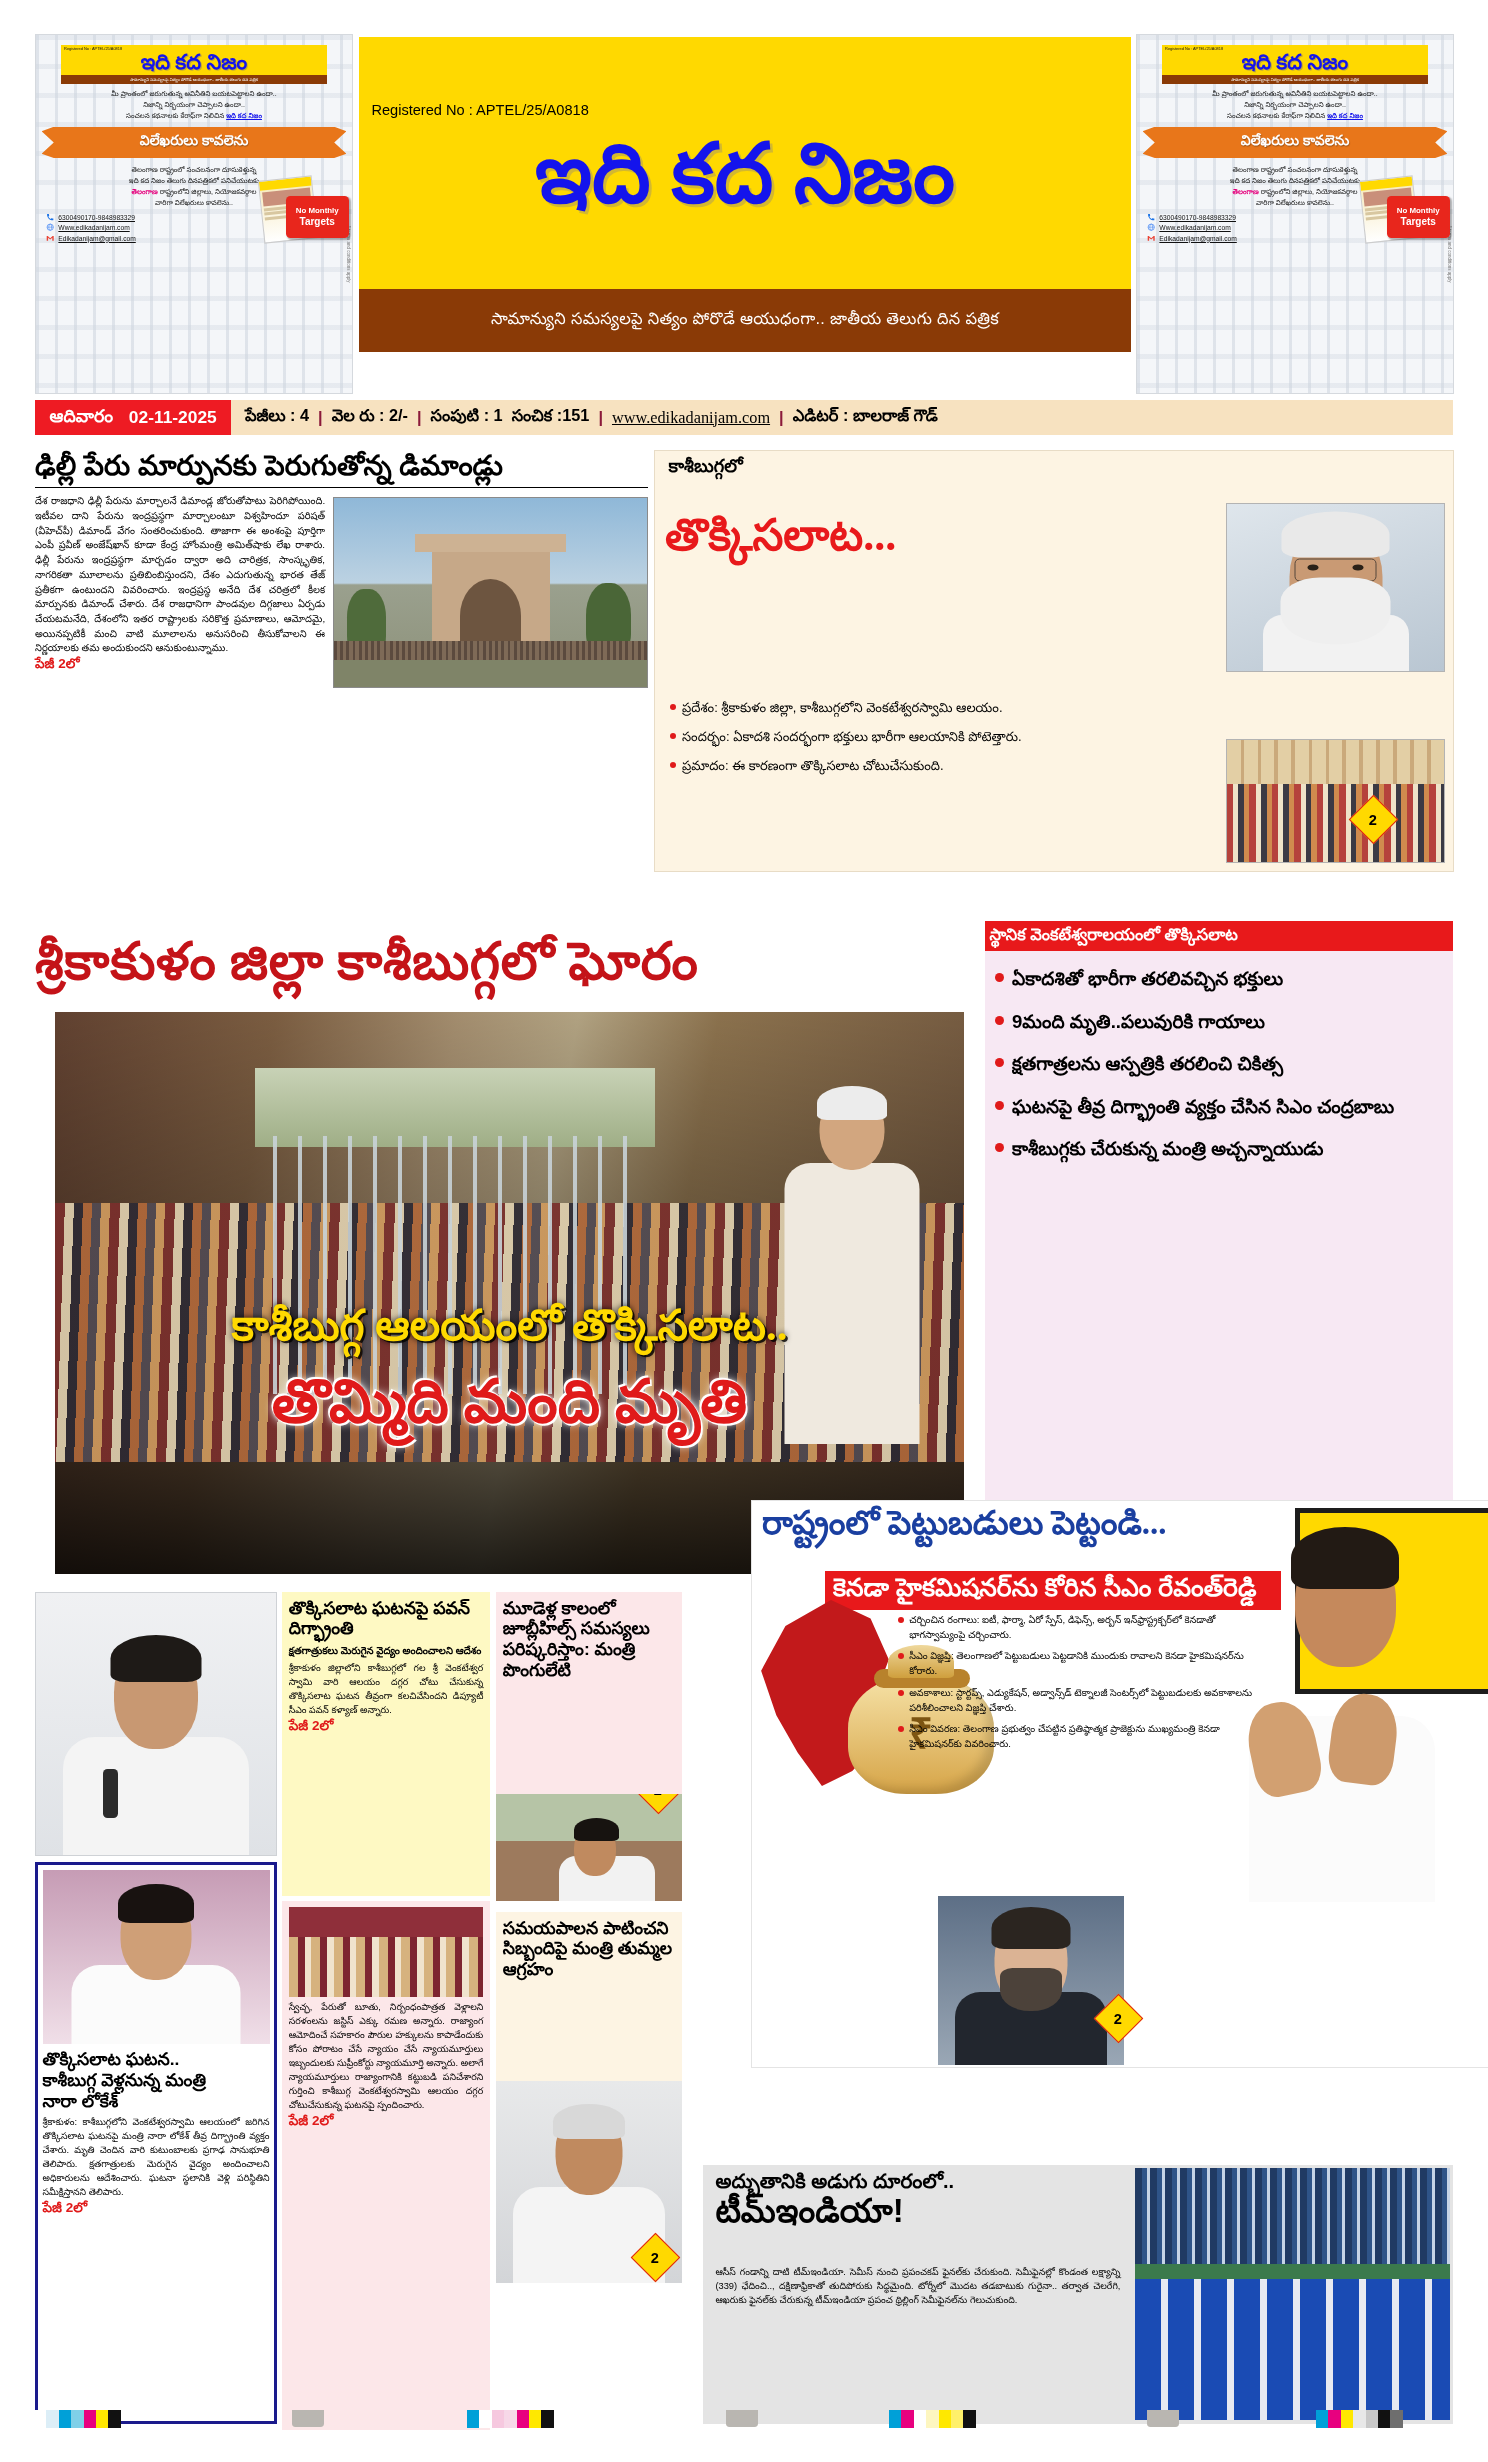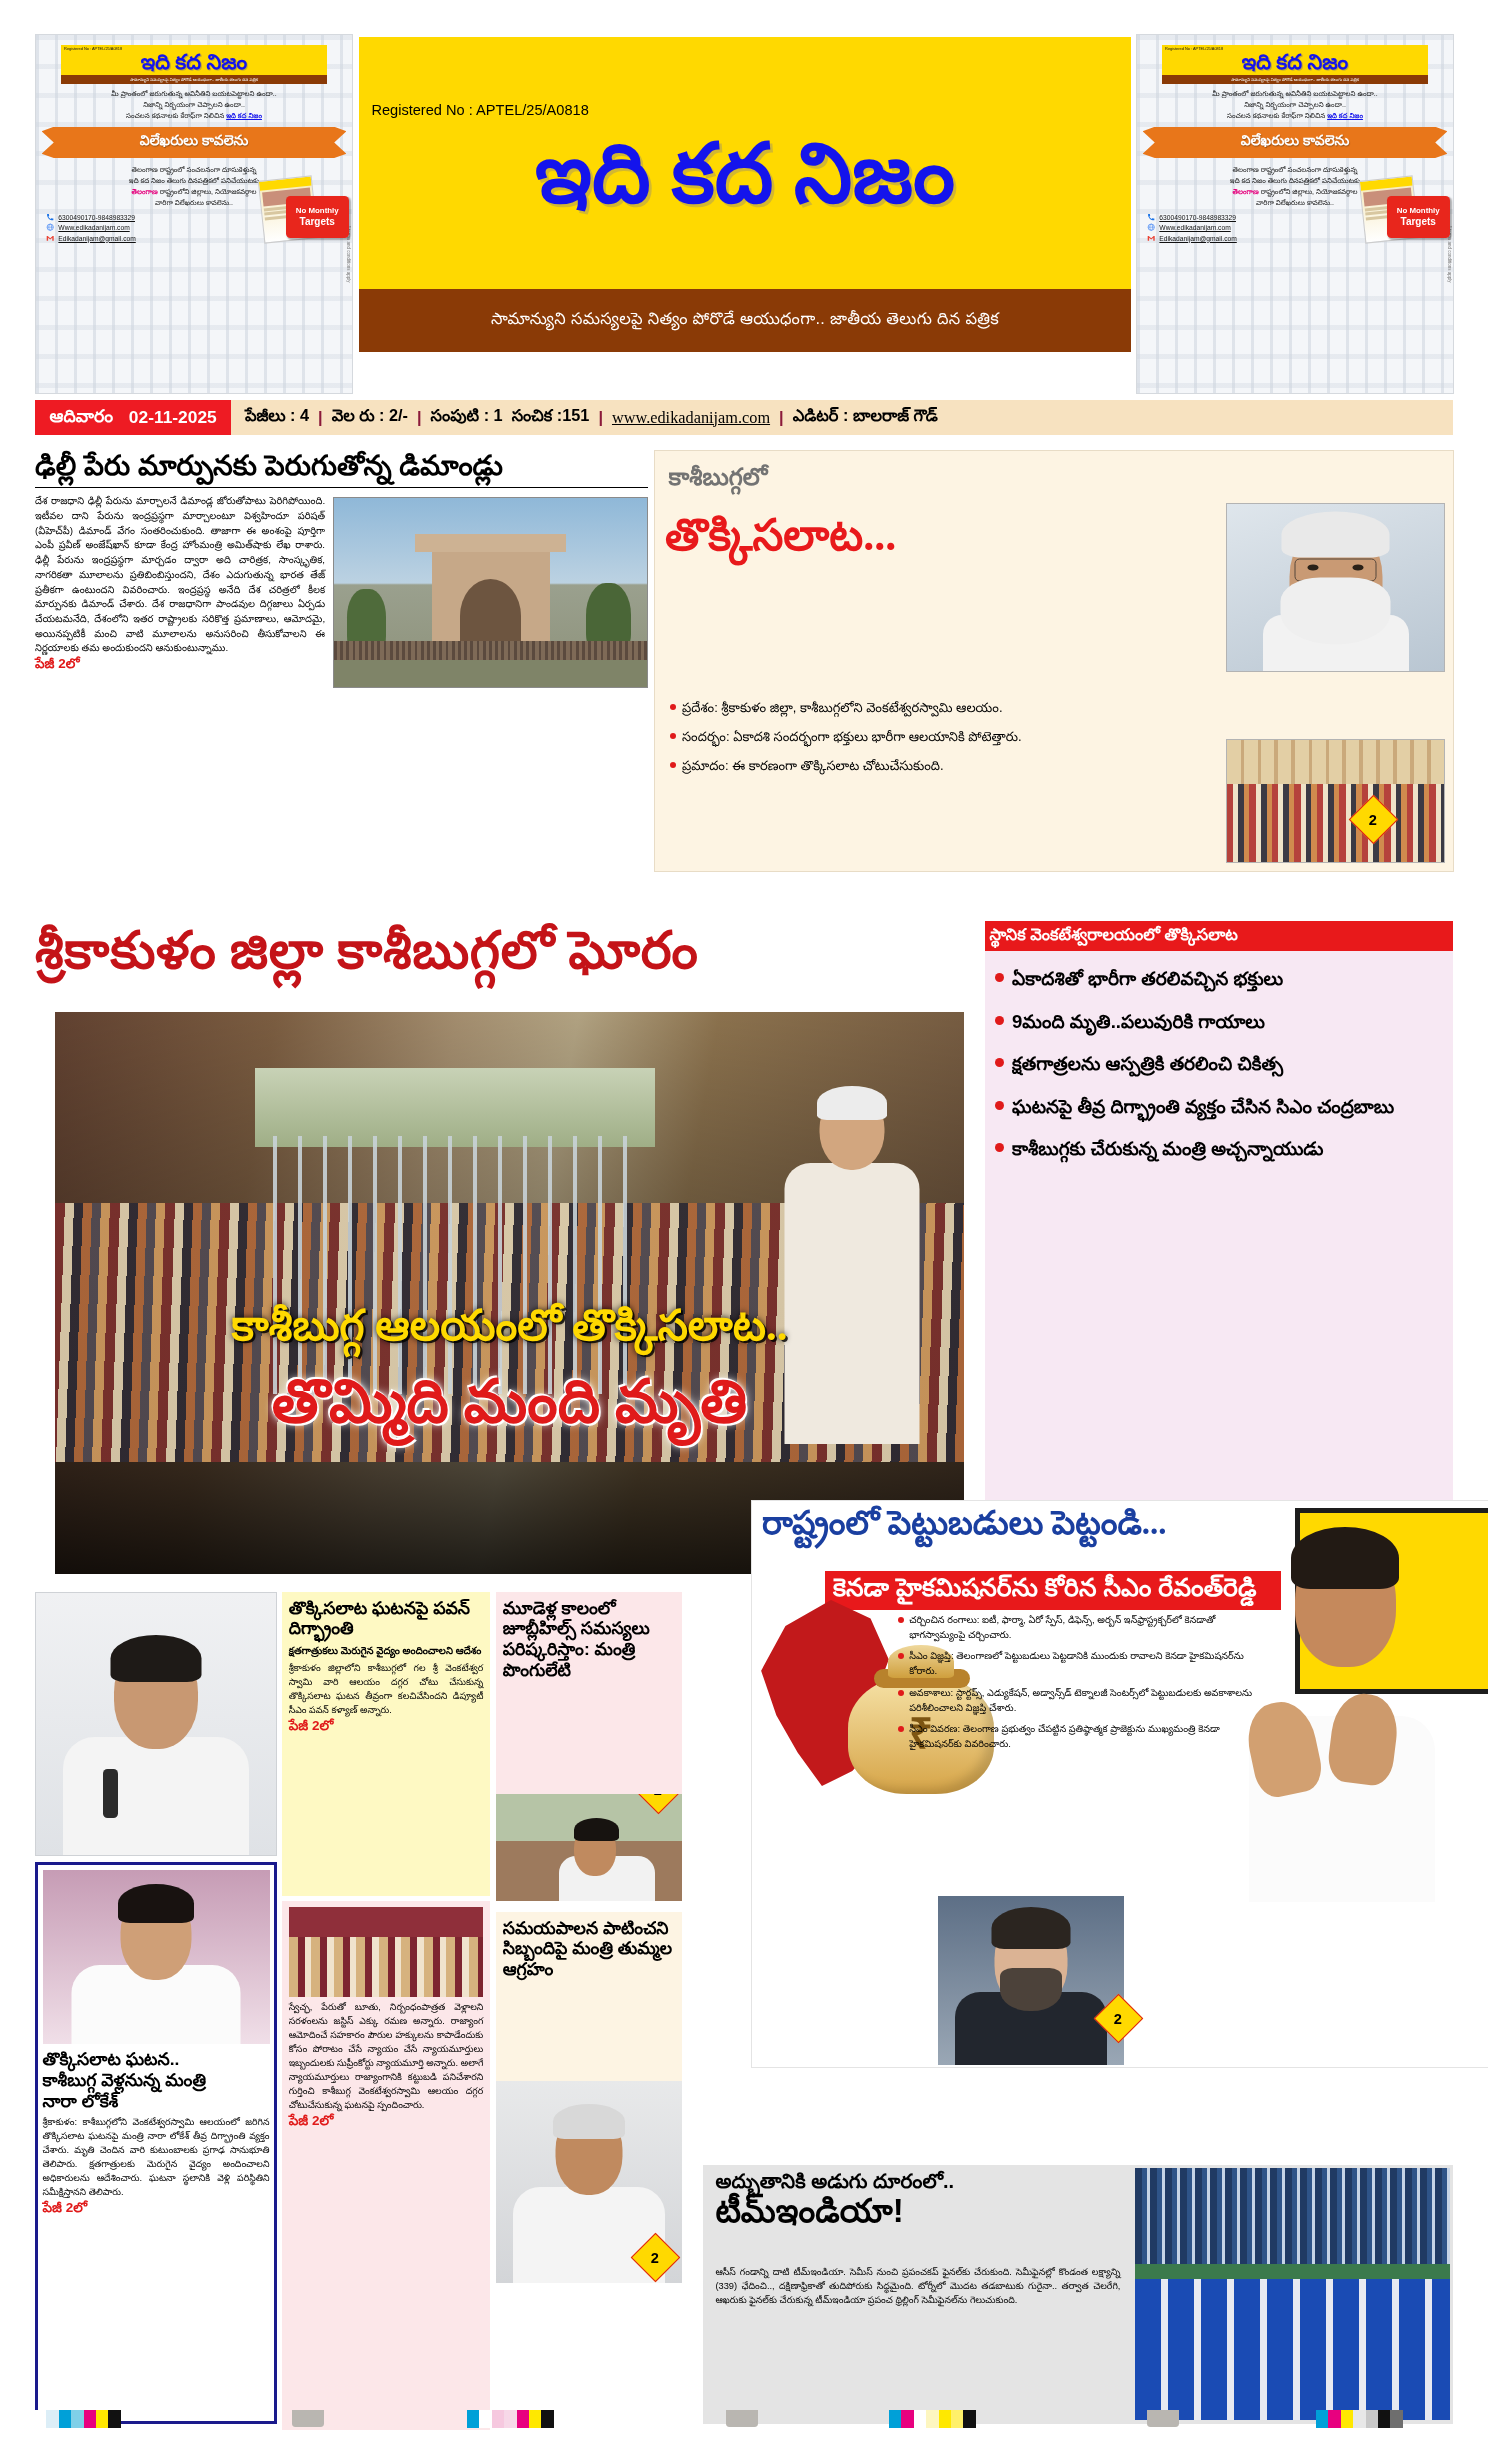--- a/index.html
+++ b/index.html
@@ -150,22 +150,22 @@
   .page-tag {
     display:inline-block; color:#e01a1a; font-weight:bold; font-size: 13.5px;
   }
 
   
   .kb {
     position:absolute; left: 654px; top: 450px; width: 800px; height: 422px;
     background:#fdf4e3; border:0.6px solid #e8dcc6;
   }
   .kb-head-red {
-    position:absolute; left: 13.5px; top: 13px; width: 349px;
-    color:#737373; font-weight:bold; font-size: 24px; line-height:1.1;
+    position:absolute; left: 13.5px; top: 6px; width: 349px;
+    color:#000000; font-weight:bold; font-size: 18px; line-height:1.1;
   }
   .kb-head-big {
     position:absolute; left: 10px; top: 63px; width: 388px;
     color:#e8191b; font-weight:bold; font-size: 44px; line-height:1;
     font-family:"Liberation Serif", serif;
   }
   .kb-modi-head {
     position:absolute; left: 394px; top: 5.6px; width: 394px; height: 39px;
     background:#dcdcdc; color:#000; font-weight:bold; font-size: 25px;
     display:flex; align-items:center; justify-content:center;
@@ -225,21 +225,21 @@
     transform: rotate(45deg); border: 1.7px solid #e01a1a;
     display:flex; align-items:center; justify-content:center;
   }
   .badge-p2 span {
     transform: rotate(-45deg); font-weight:bold; color:#000; font-size: 14.6px;
   }
 
   
   .banner {
     position:absolute; left: 35px; top: 925px; width: 940px; height: 73px;
-    display:flex; 
+    display:flex; align-items:center;
   }
   .banner-text {
     color:#c41318; font-weight:bold; font-size: 52px; letter-spacing: 0.6px;
     line-height:1; white-space:nowrap;
     font-family:"Liberation Serif", serif;
   }
 
   
   .side {
     position:absolute; left: 985px; top: 921px; width: 468px; height: 652px;

